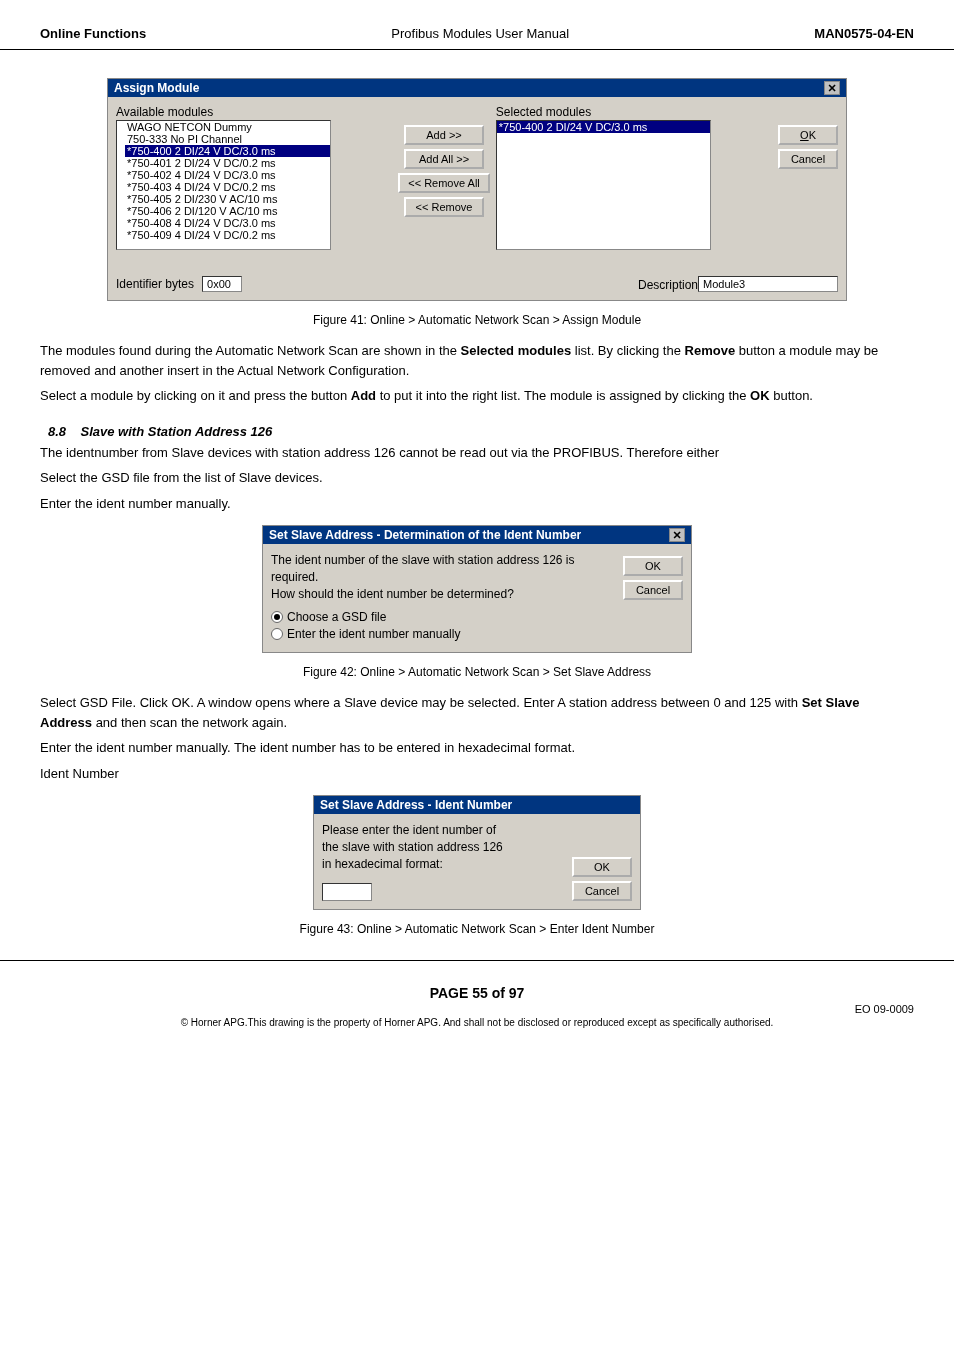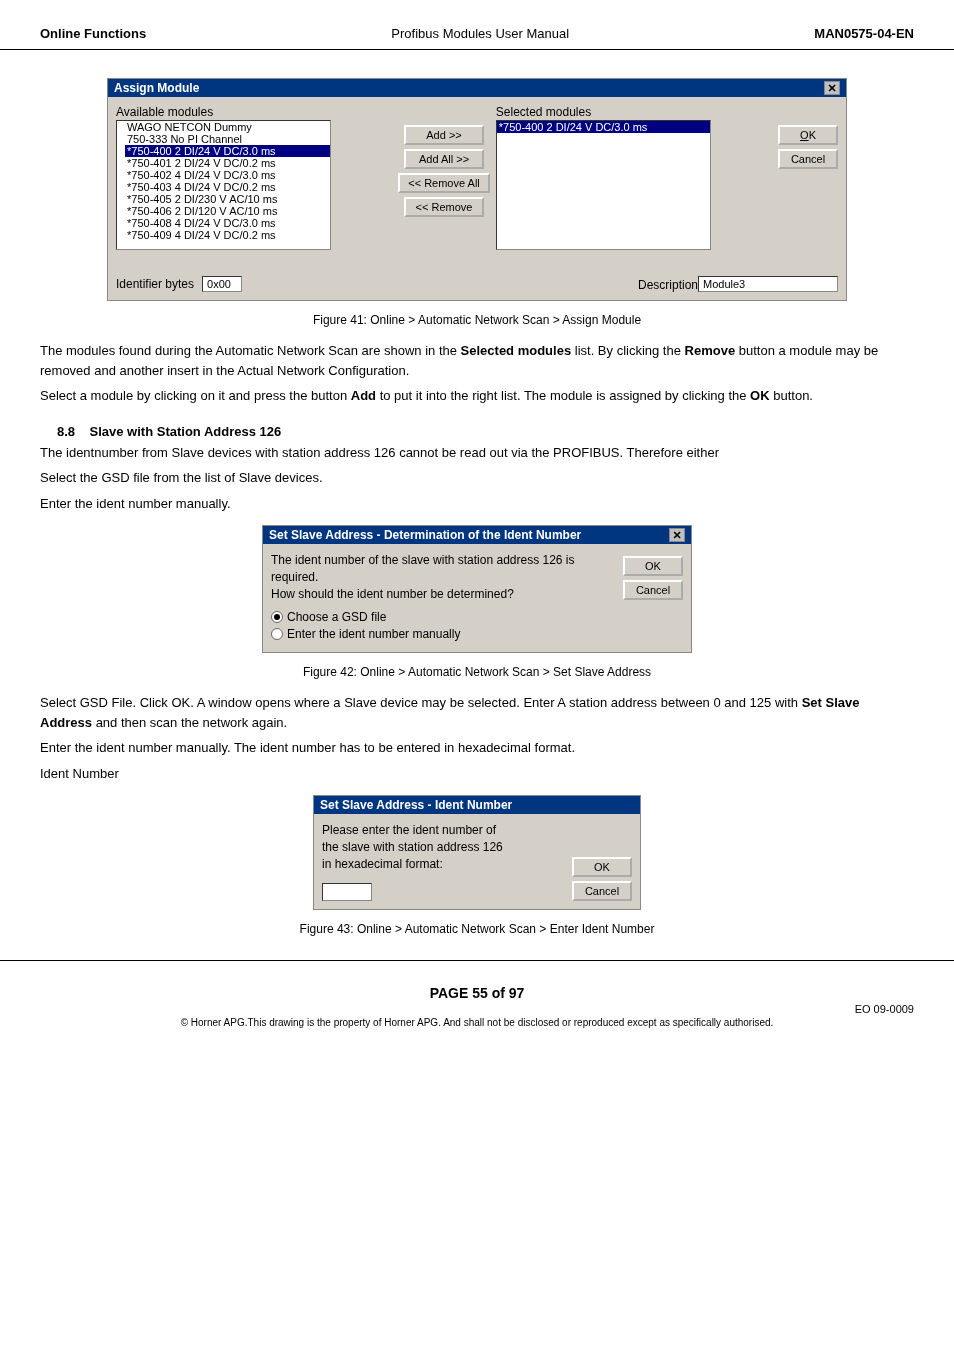--- a/index.html
+++ b/index.html
@@ -189,21 +189,22 @@
     .body-text {
       font-size: 13px;
       line-height: 1.5;
       margin-bottom: 6px;
     }
 
     
     .section-heading {
       font-size: 13px;
       font-weight: bold;
-      margin: 18px 0 4px 17px;
+      margin: 18px 0 4px 8px;
+      font-style: italic;
     }
 
     
     .set-slave-dialog {
       width: 430px;
       margin: 0 auto;
     }
     .set-slave-inner {
       display: flex;
       gap: 8px;

